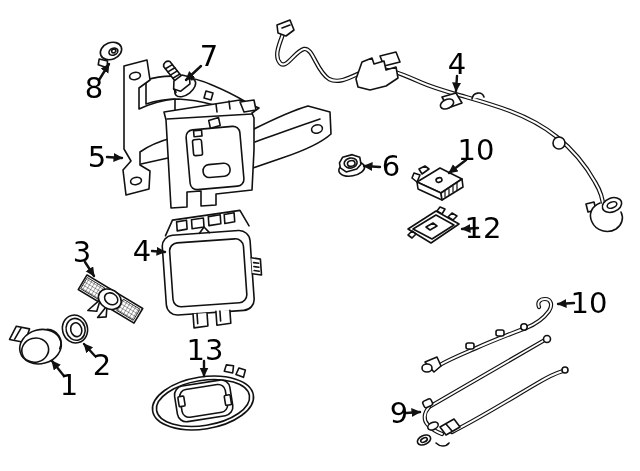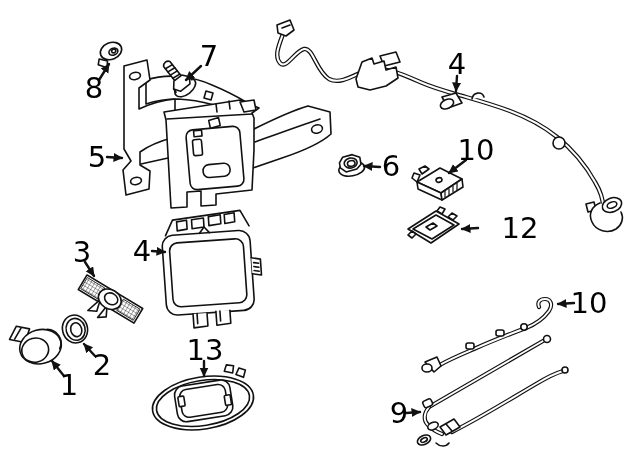--- a/index.html
+++ b/index.html
@@ -219,17 +219,17 @@
 <div class="callout" style="left:102px;top:365px">2</div>
 <div class="callout" style="left:82px;top:252px">3</div>
 <div class="callout" style="left:142px;top:251px">4</div>
 <div class="callout" style="left:97px;top:157px">5</div>
 <div class="callout" style="left:391px;top:166px">6</div>
 <div class="callout" style="left:209px;top:56px">7</div>
 <div class="callout" style="left:94px;top:88px">8</div>
 <div class="callout" style="left:399px;top:413px">9</div>
 <div class="callout" style="left:589px;top:303px">10</div>
 <div class="callout" style="left:476px;top:150px">10</div>
-<div class="callout" style="left:520px;top:228px">12</div>
+<div class="callout" style="left:483px;top:228px">12</div>
 <div class="callout" style="left:457px;top:64px">4</div>
 <div class="callout" style="left:205px;top:350px">13</div>
 
 </div>
 
 </body></html>

